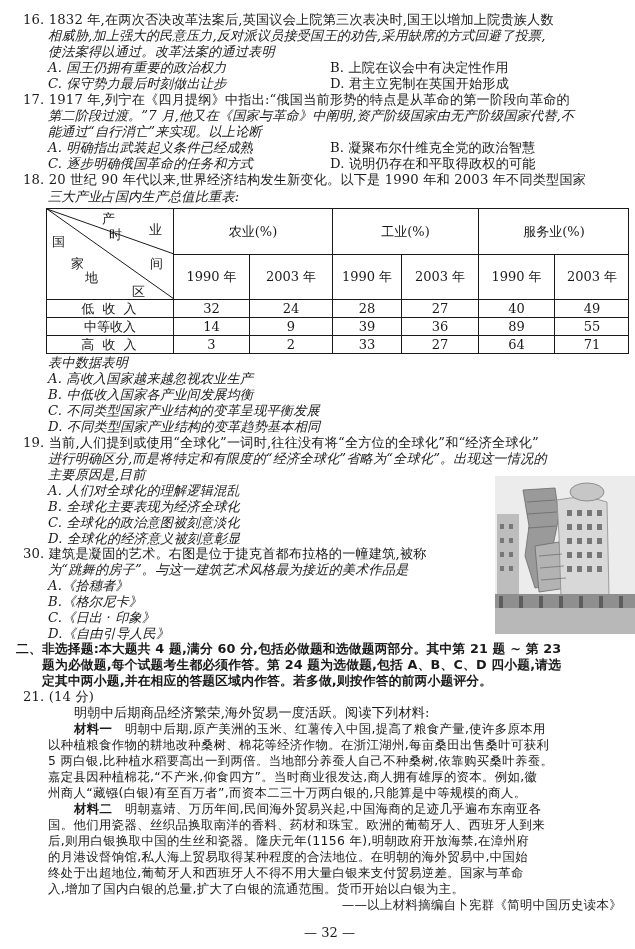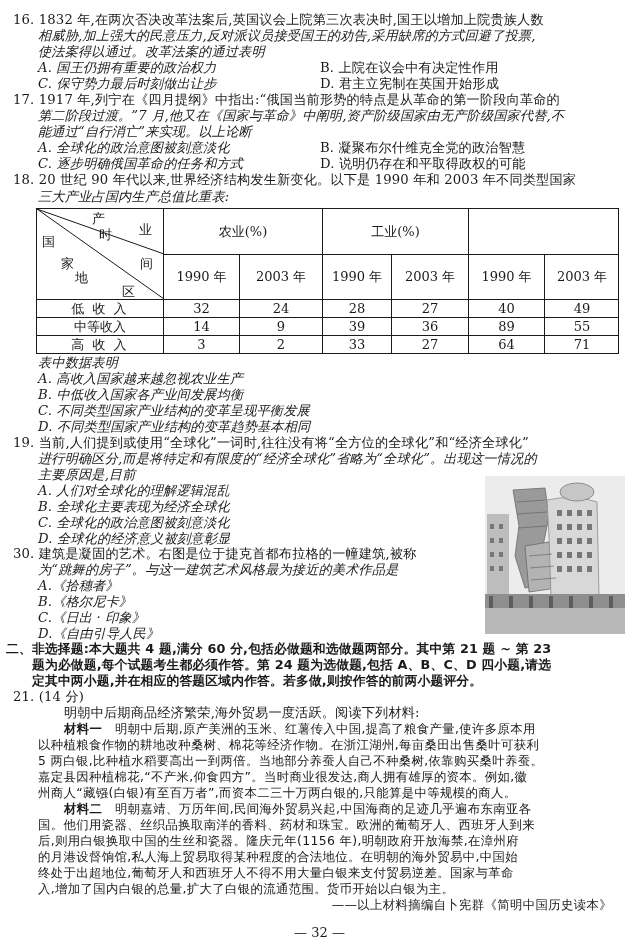--- a/index.html
+++ b/index.html
@@ -1,21 +1,21 @@
 <!DOCTYPE html>
 <html><head>
   <meta charset="utf-8">
   <style>
     html, body { margin: 0; padding: 0; background: #ffffff; }
     body {
       width: 635px; height: 949px; position: relative; overflow: hidden;
       font-family: "DejaVu Serif", "Liberation Serif", serif;
       color: #1a1a1a; font-size: 13.2px;
     }
-    .page { position: absolute; left: 2px; top: 0; width: 624px; height: 949px; }
+    .page { position: absolute; left: 12px; top: 0; width: 624px; height: 949px; }
     .line {
       position: absolute; white-space: nowrap; line-height: 16px; height: 16px;
       letter-spacing: 0.15px;
     }
     .q { left: 11px; }
     .ind { left: 36px; font-style: italic; }
     .ind2 { left: 62px; }
     .optB { left: 318px; }
     .bold { font-weight: bold; font-family: "DejaVu Sans", "Liberation Sans", sans-serif; font-size: 12.8px; }
     .mat { font-family: "DejaVu Sans", "Liberation Sans", sans-serif; font-size: 12.4px; letter-spacing: 0.35px; }
@@ -45,21 +45,21 @@
     <div class="line ind" style="top:60px">A. 国王仍拥有重要的政治权力</div>
     <div class="line optB" style="top:60px">B. 上院在议会中有决定性作用</div>
     <div class="line ind" style="top:76px">C. 保守势力最后时刻做出让步</div>
     <div class="line optB" style="top:76px">D. 君主立宪制在英国开始形成</div>
   </div>
 
   <div>
     <div class="line q" style="top:92px"><span>17.</span> <span>1917 年,列宁在《四月提纲》中指出:“俄国当前形势的特点是从革命的第一阶段向革命的</span></div>
     <div class="line ind" style="top:108px">第二阶段过渡。”7 月,他又在《国家与革命》中阐明,资产阶级国家由无产阶级国家代替,不</div>
     <div class="line ind" style="top:124px">能通过“自行消亡”来实现。以上论断</div>
-    <div class="line ind" style="top:140px">A. 全球化的政治意图被刻意淡化</div>
+    <div class="line ind" style="top:140px">A. 明确指出武装起义条件已经成熟</div>
     <div class="line optB" style="top:140px">B. 凝聚布尔什维克全党的政治智慧</div>
     <div class="line ind" style="top:156px">C. 逐步明确俄国革命的任务和方式</div>
     <div class="line optB" style="top:156px">D. 说明仍存在和平取得政权的可能</div>
   </div>
 
   <div>
     <div class="line q" style="top:172px"><span>18.</span> <span>20 世纪 90 年代以来,世界经济结构发生新变化。以下是 1990 年和 2003 年不同类型国家</span></div>
     <div class="line ind" style="top:189px">三大产业占国内生产总值比重表:</div>
 
     <div class="tbl">
@@ -84,20 +84,21 @@
       <div class="vl" style="left:431px;height:144px"></div>
       <div class="vl" style="left:507px;top:45px;height:99px"></div>
 
       <div class="hl" style="left:126px;width:456px;top:45px"></div>
       <div class="hl" style="left:0;width:582px;top:90px"></div>
       <div class="hl" style="left:0;width:582px;top:108px"></div>
       <div class="hl" style="left:0;width:582px;top:126px"></div>
 
       <div class="cell" style="left:286px;top:0;width:145px;height:45px">工业(%)</div>
       <div class="cell" style="left:127px;top:0;width:158px;height:45px">农业(%)</div>
+      <div class="cell" style="left:432px;top:0;width:150px;height:45px">服务业(%)</div>
 
       <div class="cell" style="left:127px;top:46px;width:75px;height:44px">1990 年</div>
       <div class="cell" style="left:203px;top:46px;width:82px;height:44px">2003 年</div>
       <div class="cell" style="left:286px;top:46px;width:68px;height:44px">1990 年</div>
       <div class="cell" style="left:355px;top:46px;width:76px;height:44px">2003 年</div>
       <div class="cell" style="left:432px;top:46px;width:75px;height:44px">1990 年</div>
       <div class="cell" style="left:508px;top:46px;width:74px;height:44px">2003 年</div>
 
       <div class="cell" style="left:0;top:91px;width:126px;height:17px;letter-spacing:2px">低 收 入</div>
       <div class="cell" style="left:127px;top:91px;width:75px;height:17px">32</div>

